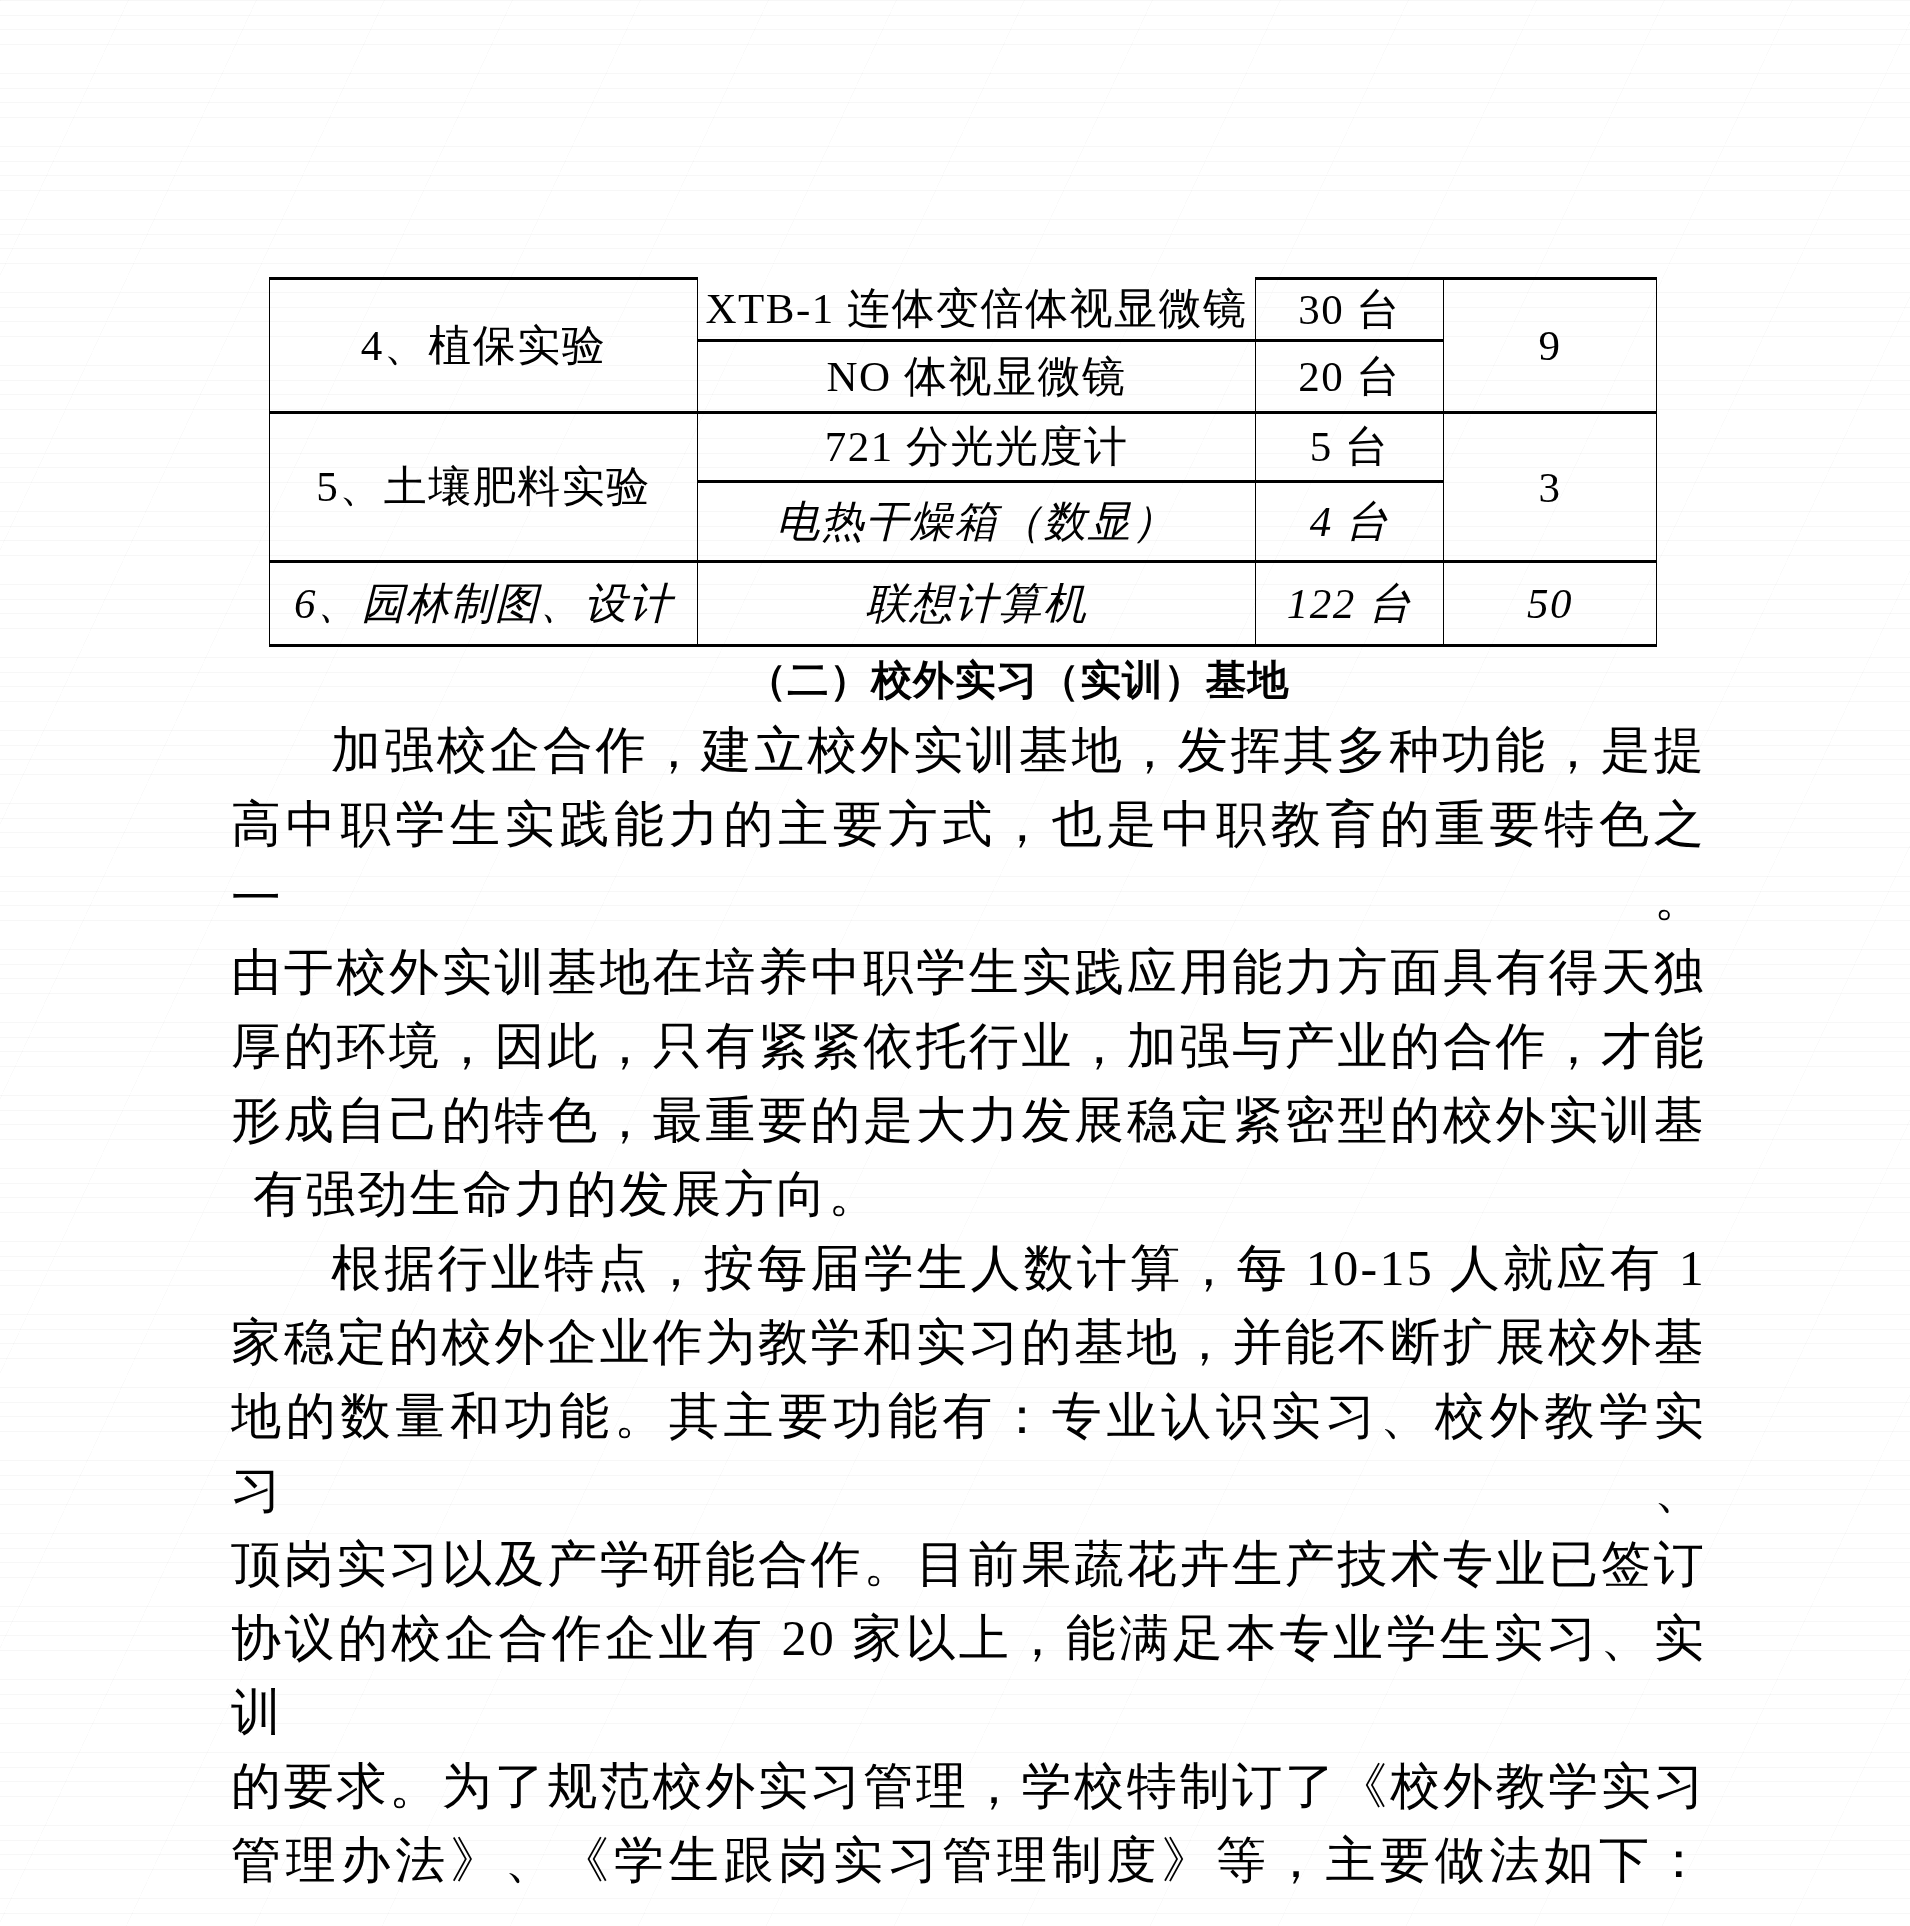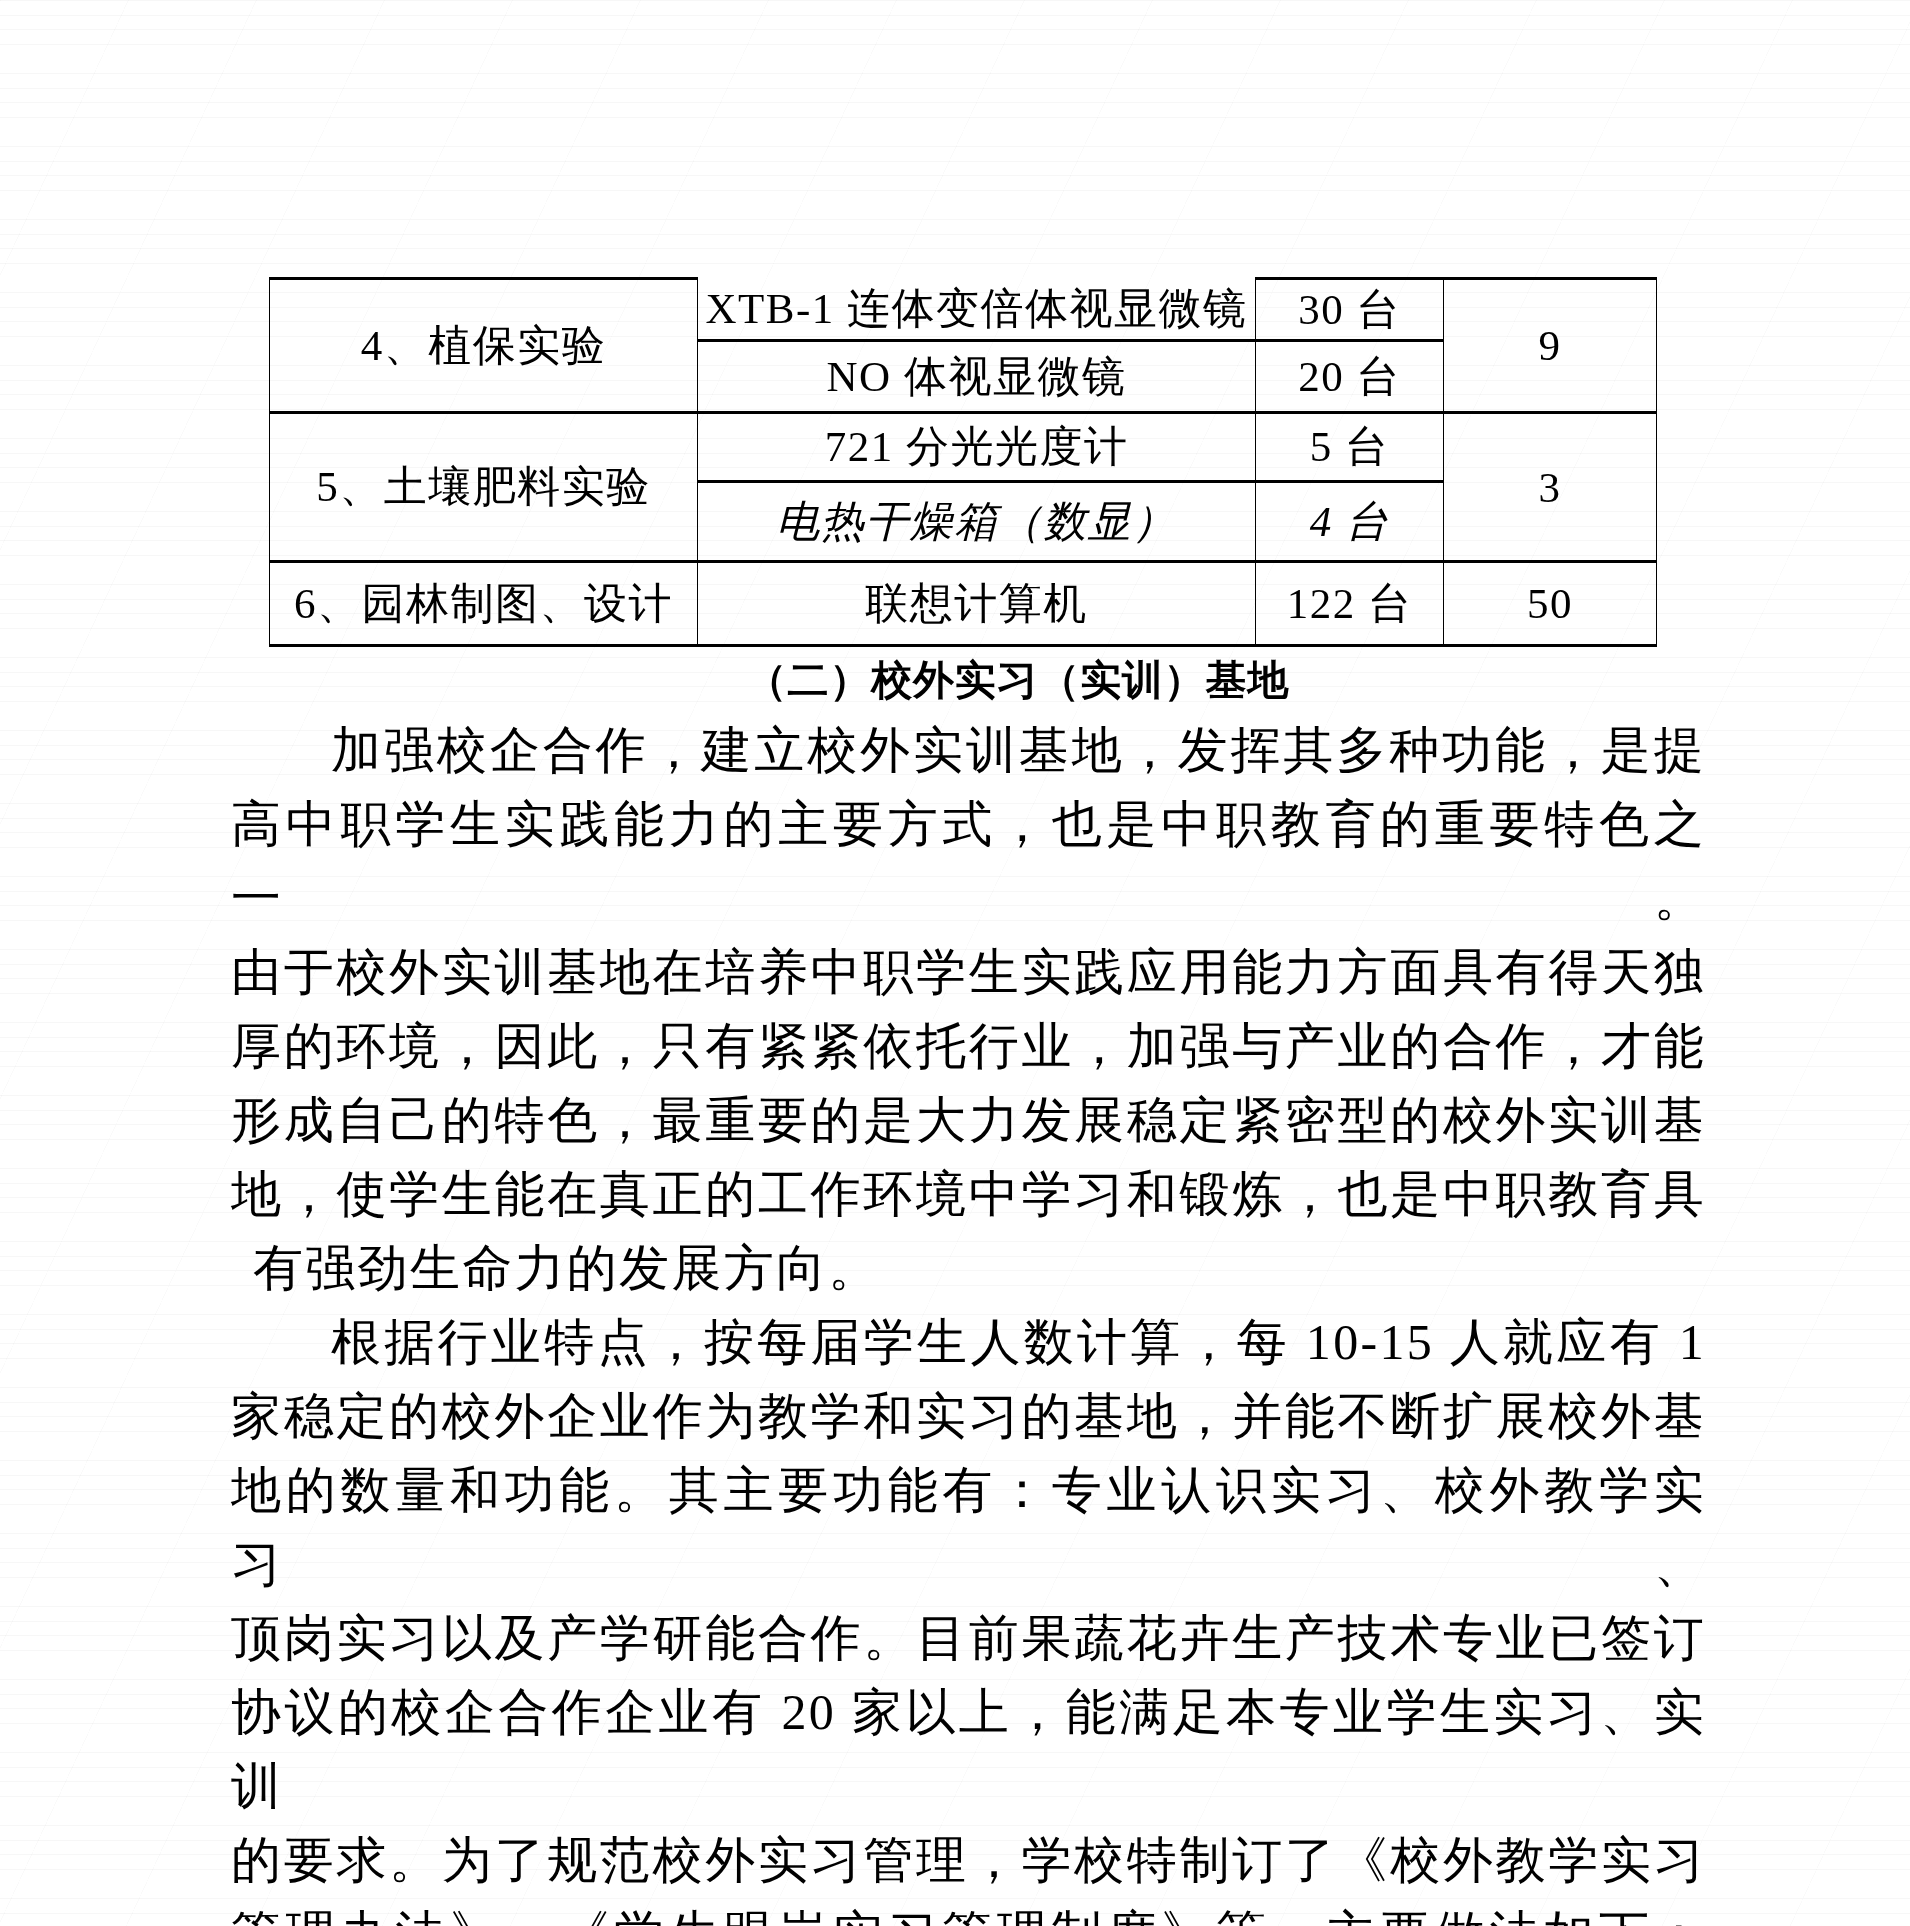--- a/index.html
+++ b/index.html
@@ -33,21 +33,21 @@
     text-align:center;vertical-align:middle;
     font-size:43px;letter-spacing:1.5px;
     padding:0;overflow:hidden;
   }
   table.equip td.no-top{border-top:0;}   
   .col-exp{width:428px;}
   .col-equ{width:558px;}
   .col-qty{width:188px;}
   .col-grp{width:213px;}
   tr.r1{height:62px;} tr.r2{height:72px;} tr.r3{height:69px;}
-  tr.r4{height:80px;font-style:italic;} tr.r5{height:84px;}
+  tr.r4{height:80px;font-style:italic;} tr.r5{height:84px;font-style:italic;}
 
   
   .textblock{
     position:absolute;left:231px;top:647px;width:1475px;
     font-size:50px;line-height:74px;letter-spacing:2.3px;
   }
   .heading{
     font-weight:bold;font-size:41px;line-height:66px;
     padding-left:98px;letter-spacing:0.8px;
     text-align:center;
@@ -99,21 +99,20 @@
     </table>
 
   <div class="textblock">
     <div class="heading">（二）校外实习（实训）基地</div>
 
     <div class="ln ind">加强校企合作，建立校外实训基地，发挥其多种功能，是提</div>
     <div class="ln">高中职学生实践能力的主要方式，也是中职教育的重要特色之一。</div>
     <div class="ln">由于校外实训基地在培养中职学生实践应用能力方面具有得天独</div>
     <div class="ln">厚的环境，因此，只有紧紧依托行业，加强与产业的合作，才能</div>
     <div class="ln">形成自己的特色，最重要的是大力发展稳定紧密型的校外实训基</div>
-    <div class="ln">地，使学生能在真正的工作环境中学习和锻炼，也是中职教育具</div>
     <div class="ln end">有强劲生命力的发展方向。</div>
 
     <div class="ln ind">根据行业特点，按每届学生人数计算，每 10-15 人就应有 1</div>
     <div class="ln">家稳定的校外企业作为教学和实习的基地，并能不断扩展校外基</div>
     <div class="ln">地的数量和功能。其主要功能有：专业认识实习、校外教学实习、</div>
     <div class="ln">顶岗实习以及产学研能合作。目前果蔬花卉生产技术专业已签订</div>
     <div class="ln">协议的校企合作企业有 20 家以上，能满足本专业学生实习、实训</div>
     <div class="ln">的要求。为了规范校外实习管理，学校特制订了《校外教学实习</div>
     <div class="ln">管理办法》、《学生跟岗实习管理制度》等，主要做法如下：</div>
 

